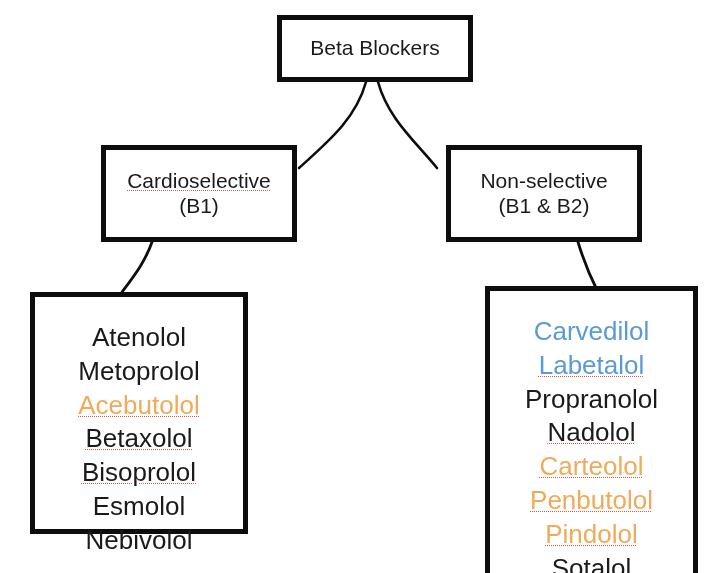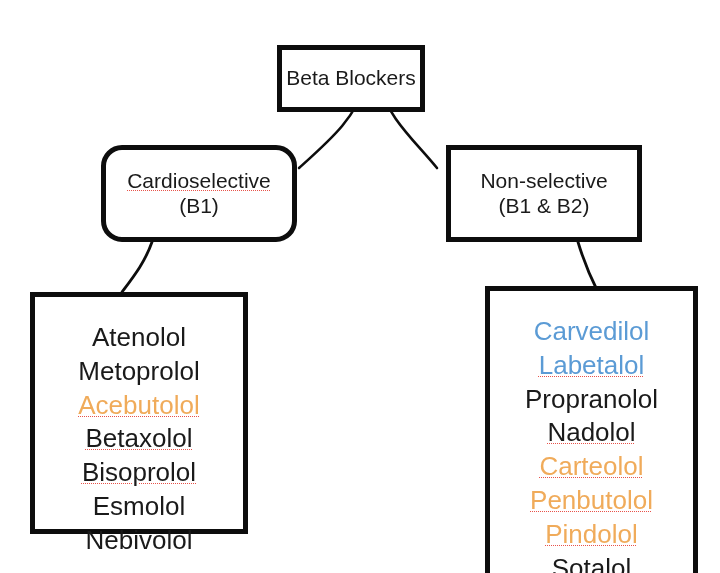--- a/index.html
+++ b/index.html
@@ -38,31 +38,29 @@
     font-size: 21px;
     color: #1a1a1a;
     line-height: 1.18;
     text-align: center;
     white-space: nowrap;
   }
   
   #node-root {
     left: 277px;
     top: 15px;
-    width: 148px;
+    width: 196px;
     height: 67px;
-    margin-top: 30px;
   }
   
   #node-cardioselective {
     left: 101px;
     top: 145px;
     width: 196px;
     height: 97px;
-    border-radius: 21px;
   }
   #node-nonselective {
     left: 437px;
     top: 145px;
     width: 196px;
     height: 97px;
     margin-left: 9px;
   }
   
   .list-node {

